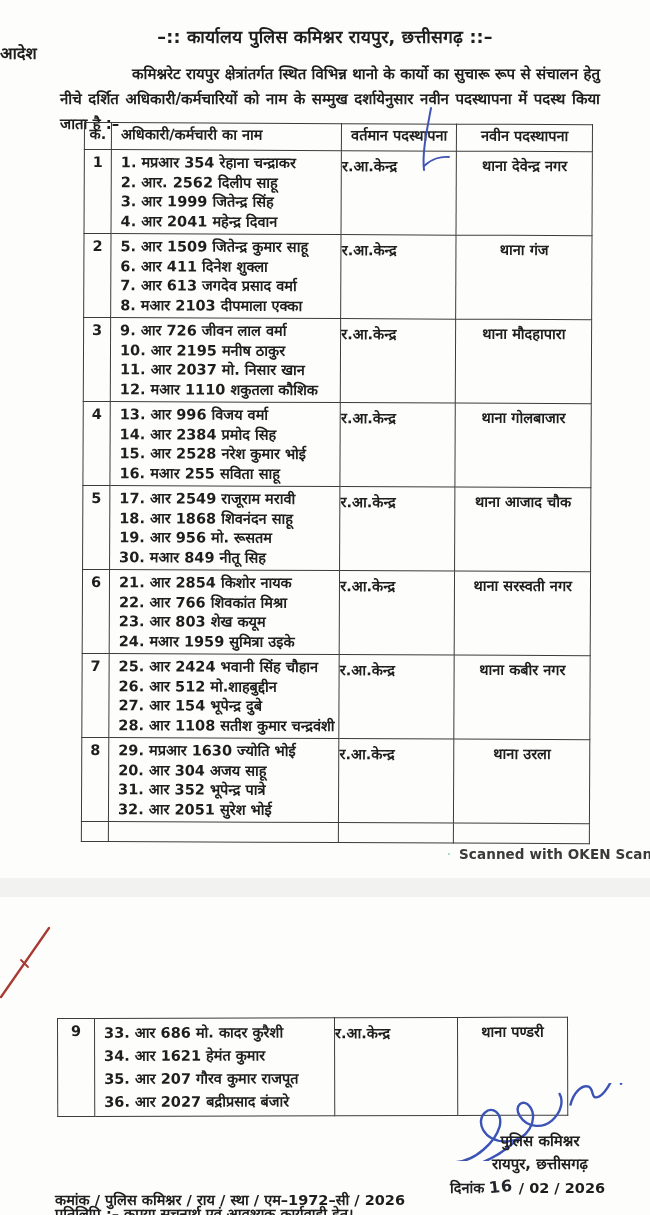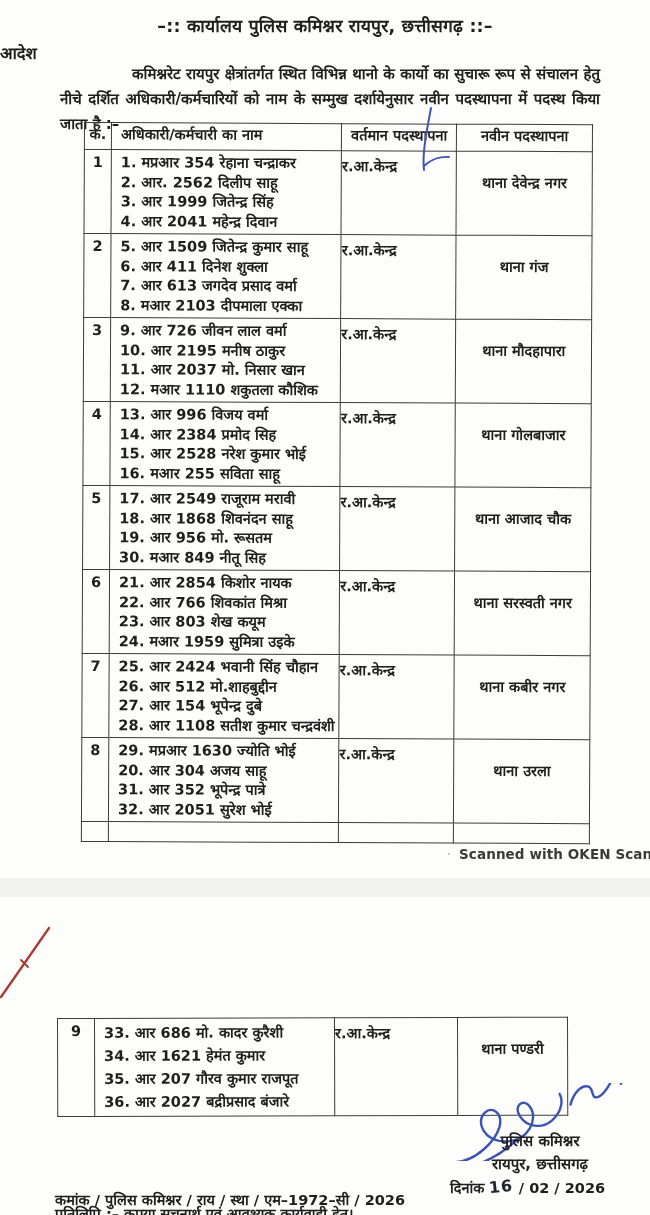--- a/index.html
+++ b/index.html
@@ -7,21 +7,21 @@
     width:650px; height:1215px; position:relative; overflow:hidden;
     background:#ffffff; color:#1e1e1e;
     font-family:"DejaVu Sans", sans-serif;
   }
   .page { position:absolute; left:0; width:650px; background:#fdfdfc; overflow:hidden; }
   #page1 { top:0; height:878px; }
   #page-gap { position:absolute; top:878px; left:0; width:650px; height:19px; background:#f2f2f0; }
   #page2 { top:897px; height:318px; }
 
   .doc-title {
-    position:absolute; top:13px; left:0; width:100%; text-align:center;
+    position:absolute; top:24px; left:0; width:100%; text-align:center;
     font-size:17.5px; font-weight:700; letter-spacing:.2px;
   }
   .order-heading {
     position:absolute; top:41px; left:0; width:100%; text-align:left;
     font-size:16.5px; font-weight:700;
   }
   .intro {
     position:absolute; top:62px; left:60px; width:540px;
     font-size:15px; font-weight:600; line-height:25px;
     text-align:justify; text-indent:72px;
@@ -30,21 +30,21 @@
   table { border-collapse:collapse; table-layout:fixed; background:transparent; }
   th, td { border:1.6px solid #3c3c3c; vertical-align:top; padding:2px 4px; }
   th { font-size:14.5px; font-weight:700; height:22px; line-height:19px; padding-top:2px; }
   td { font-size:14.5px; font-weight:600; }
   th.h-name { text-align:left; padding-left:9px; }
   th.h-sno, th.h-cur, th.h-new { text-align:center; }
   .sno { text-align:center; padding-top:4px; }
   .names { padding-left:9px; padding-top:3px; }
   .name-line { white-space:nowrap; line-height:19.5px; }
   .current { padding-left:0; padding-top:4px; }
-  .new { text-align:center; padding-top:20px; }
+  .new { text-align:center; padding-top:3px; }
 
   #table1 { position:absolute; top:122px; left:84px; transform:rotate(0.25deg); transform-origin:top left; }
   #table1 tr.data-row { height:78px; }
   #table1 tr.filler-row { height:20px; }
 
   #table2 { position:absolute; top:121px; left:57px; transform:rotate(-0.15deg); transform-origin:top left; }
   #table2 tr.data-row { height:97px; }
   #table2 .name-line { line-height:23px; }
 
   .pen-overlay { position:absolute; top:0; left:0; pointer-events:none; }

